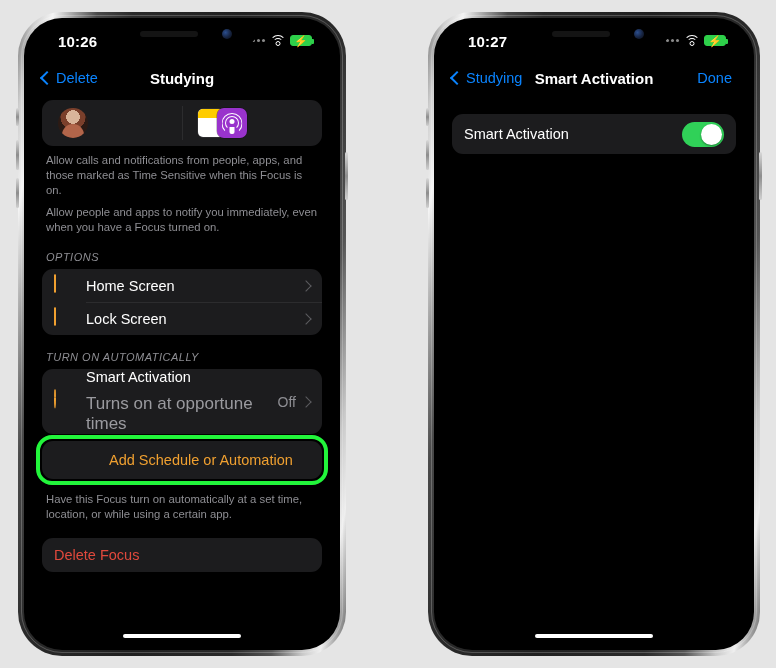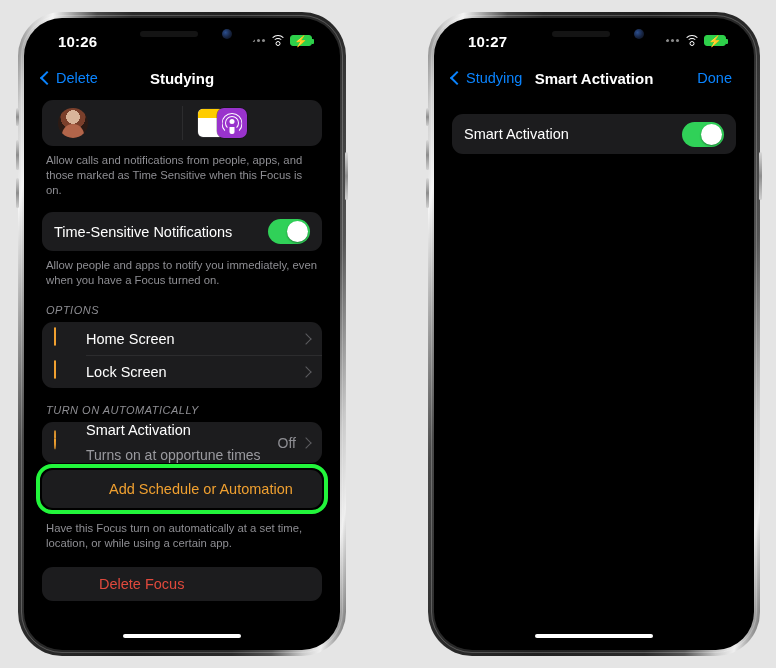--- a/index.html
+++ b/index.html
@@ -121,21 +121,21 @@
   .ic-phone-outline{width:13px;height:20px;border:1.6px solid #f0a030;border-radius:3px;margin:1px auto;}
   .ic-power{width:19px;height:19px;border:1.9px solid #f0a030;border-radius:50%;position:relative;
         margin:1px auto;clip-path:polygon(0 0,38% 0,38% 45%,62% 45%,62% 0,100% 0,100% 100%,0 100%);}
   .ic-power::after{content:"";position:absolute;left:50%;transform:translateX(-50%);top:-4px;
         width:1.9px;height:10px;background:#f0a030;border-radius:1px;}
   .ic-plus{width:20px;height:20px;border-radius:50%;background:#f0a030;position:relative;margin:1px auto;}
   .ic-plus::before,.ic-plus::after{content:"";position:absolute;left:50%;top:50%;background:#1c1c1e;border-radius:1px;}
   .ic-plus::before{width:10px;height:2px;transform:translate(-50%,-50%);}
   .ic-plus::after{width:2px;height:10px;transform:translate(-50%,-50%);}
 
-  .row-sub{color:#9a9a9f;font-size:14px;margin-top:9px;}
+  .row-sub{color:#9a9a9f;font-size:17px;margin-top:9px;}
   .row-stack{flex:1;display:flex;flex-direction:column;justify-content:center;}
   .row-orange{color:#f0a030;font-size:14.5px;flex:1;}
   .row-red{color:#e0493c;font-size:14.5px;}
 
   
   .hl-wrap{position:relative;margin-top:7px;}
   .hl-box{position:absolute;left:-6px;right:-6px;top:-6px;bottom:-6px;border:4px solid #22f53b;
           border-radius:16px;pointer-events:none;}
 
   
@@ -207,28 +207,20 @@
                           <u></u>
                         </div>
                     </div>
                   </div>
                 </div>
               </div>
             </div>
 
             <div class="footnote">Allow calls and notifications from people, apps, and those marked as Time Sensitive when this Focus is on.</div>
 
-            <div class="card" style="margin-top:14px;">
-              <div class="row" style="min-height:39px;">
-                <span class="row-label">Time-Sensitive Notifications</span>
-                <span class="toggle">
-                    <span class="knob"></span>
-                  </span>
-              </div>
-            </div>
 
             <div class="footnote">Allow people and apps to notify you immediately, even when you have a Focus turned on.</div>
 
             <div class="grouphdr">OPTIONS</div>
 
             <div class="card">
               <div class="row">
                 <span class="sicon"><span class="ic-phone-filled"></span></span>
                 <span class="row-label">Home Screen</span>
                 <span class="row-value"></span>
@@ -261,21 +253,21 @@
                 <div class="row" style="min-height:38px;padding-left:35px;">
                   <span class="sicon"><span class="ic-plus"></span></span>
                   <span class="row-orange">Add Schedule or Automation</span>
                 </div>
               </div>
               <div class="hl-box"></div>
             </div>
 
             <div class="footnote" style="padding-top:13px;">Have this Focus turn on automatically at a set time, location, or while using a certain app.</div>
 
-            <div class="card" style="margin-top:16px;padding-left:45px;">
+            <div class="card" style="margin-top:16px;">
               <div class="row" style="min-height:34px;">
                 <span class="row-red">Delete Focus</span>
               </div>
             </div>
 
           </div>
         </div>
 
         <div class="home-ind"></div>
       </div>

